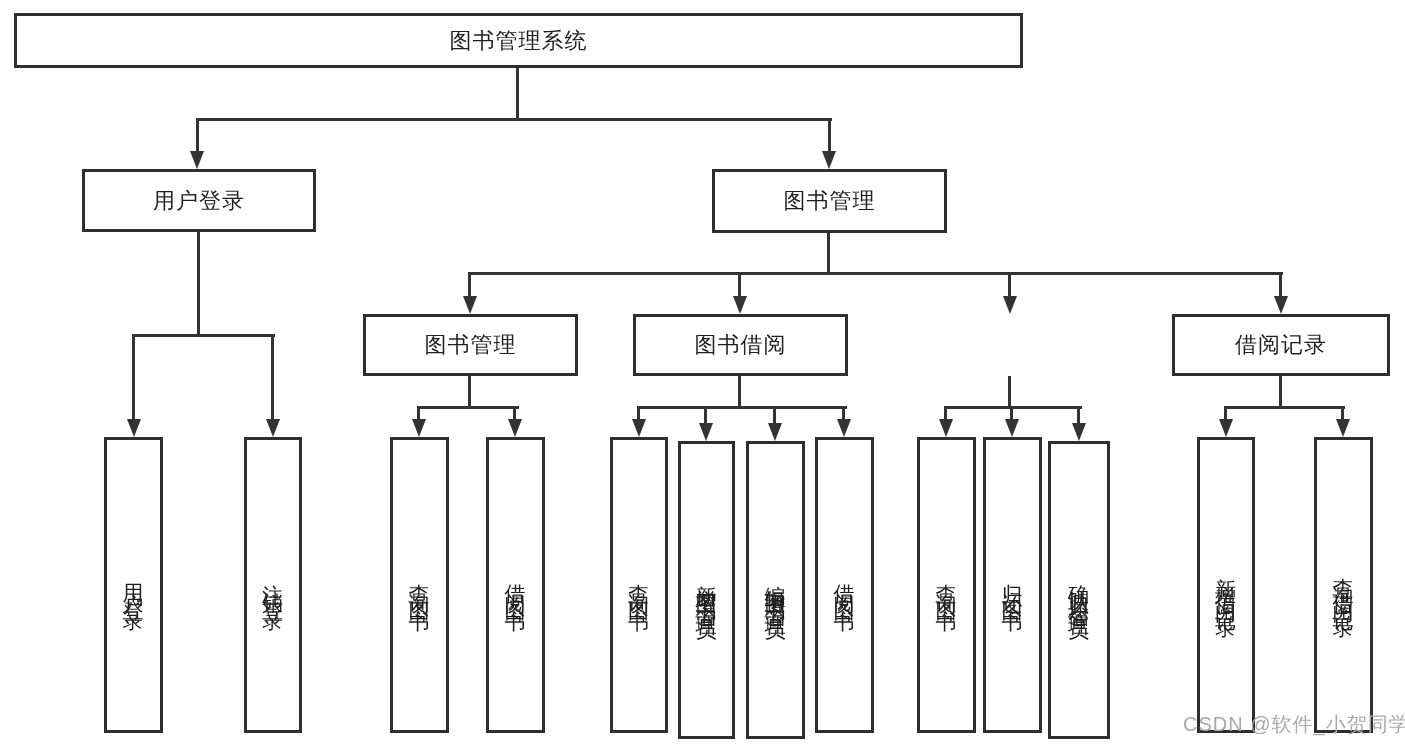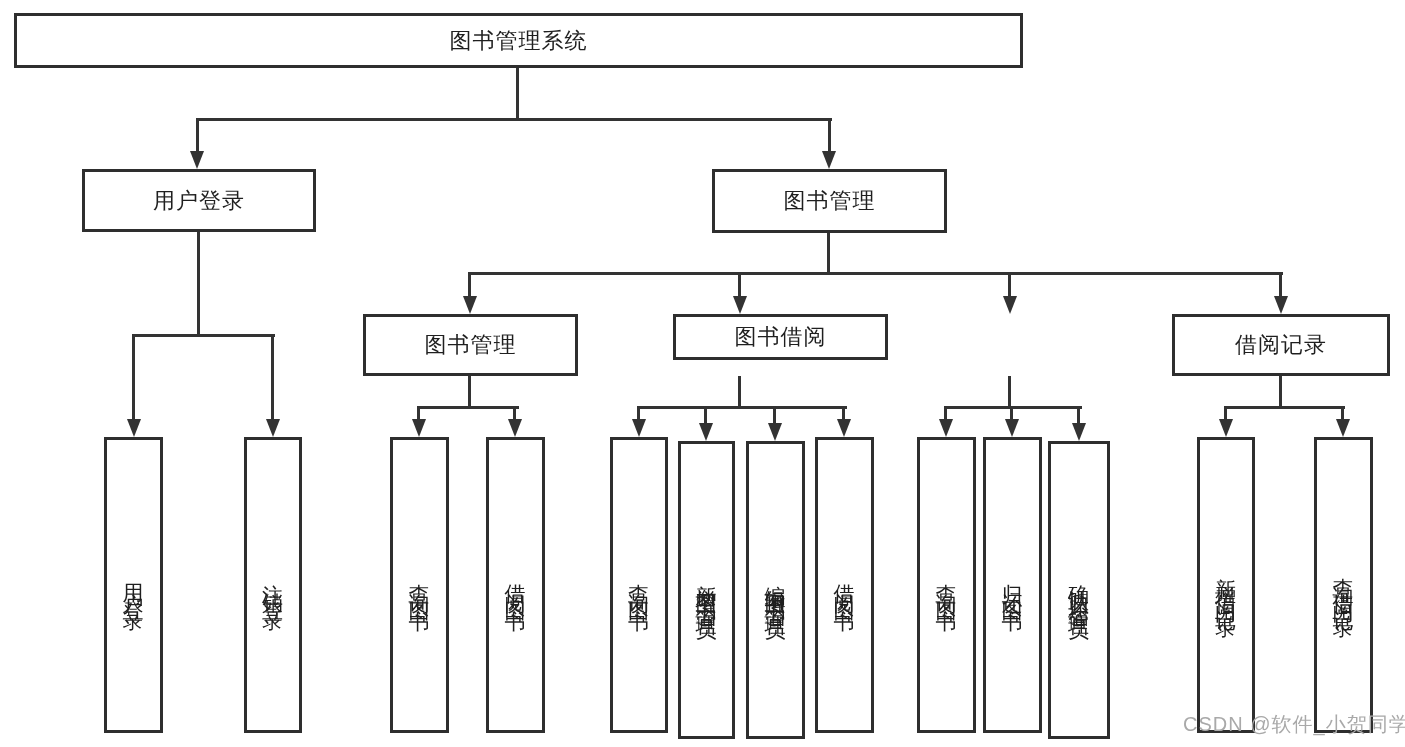--- a/index.html
+++ b/index.html
@@ -104,21 +104,21 @@
   <div class="box" style="left:82px;top:169px;width:234px;height:63px;">
     <span>用户登录</span>
   </div>
   <div class="box" style="left:712px;top:169px;width:235px;height:64px;">
     <span>图书管理</span>
   </div>
 
   <div class="box" style="left:363px;top:314px;width:215px;height:62px;">
     <span>图书管理</span>
   </div>
-  <div class="box" style="left:633px;top:314px;width:215px;height:46px;margin-left:40px;">
+  <div class="box" style="left:633px;top:314px;width:215px;height:62px;">
     <span>图书借阅</span>
   </div>
   <div class="box" style="left:1172px;top:314px;width:218px;height:62px;">
     <span>借阅记录</span>
   </div>
 
   <div class="vbox" style="left:104px;top:437px;width:59px;height:296px;">
     <span class="vtext v4">用户登录</span>
   </div>
   <div class="vbox" style="left:244px;top:437px;width:58px;height:296px;">

